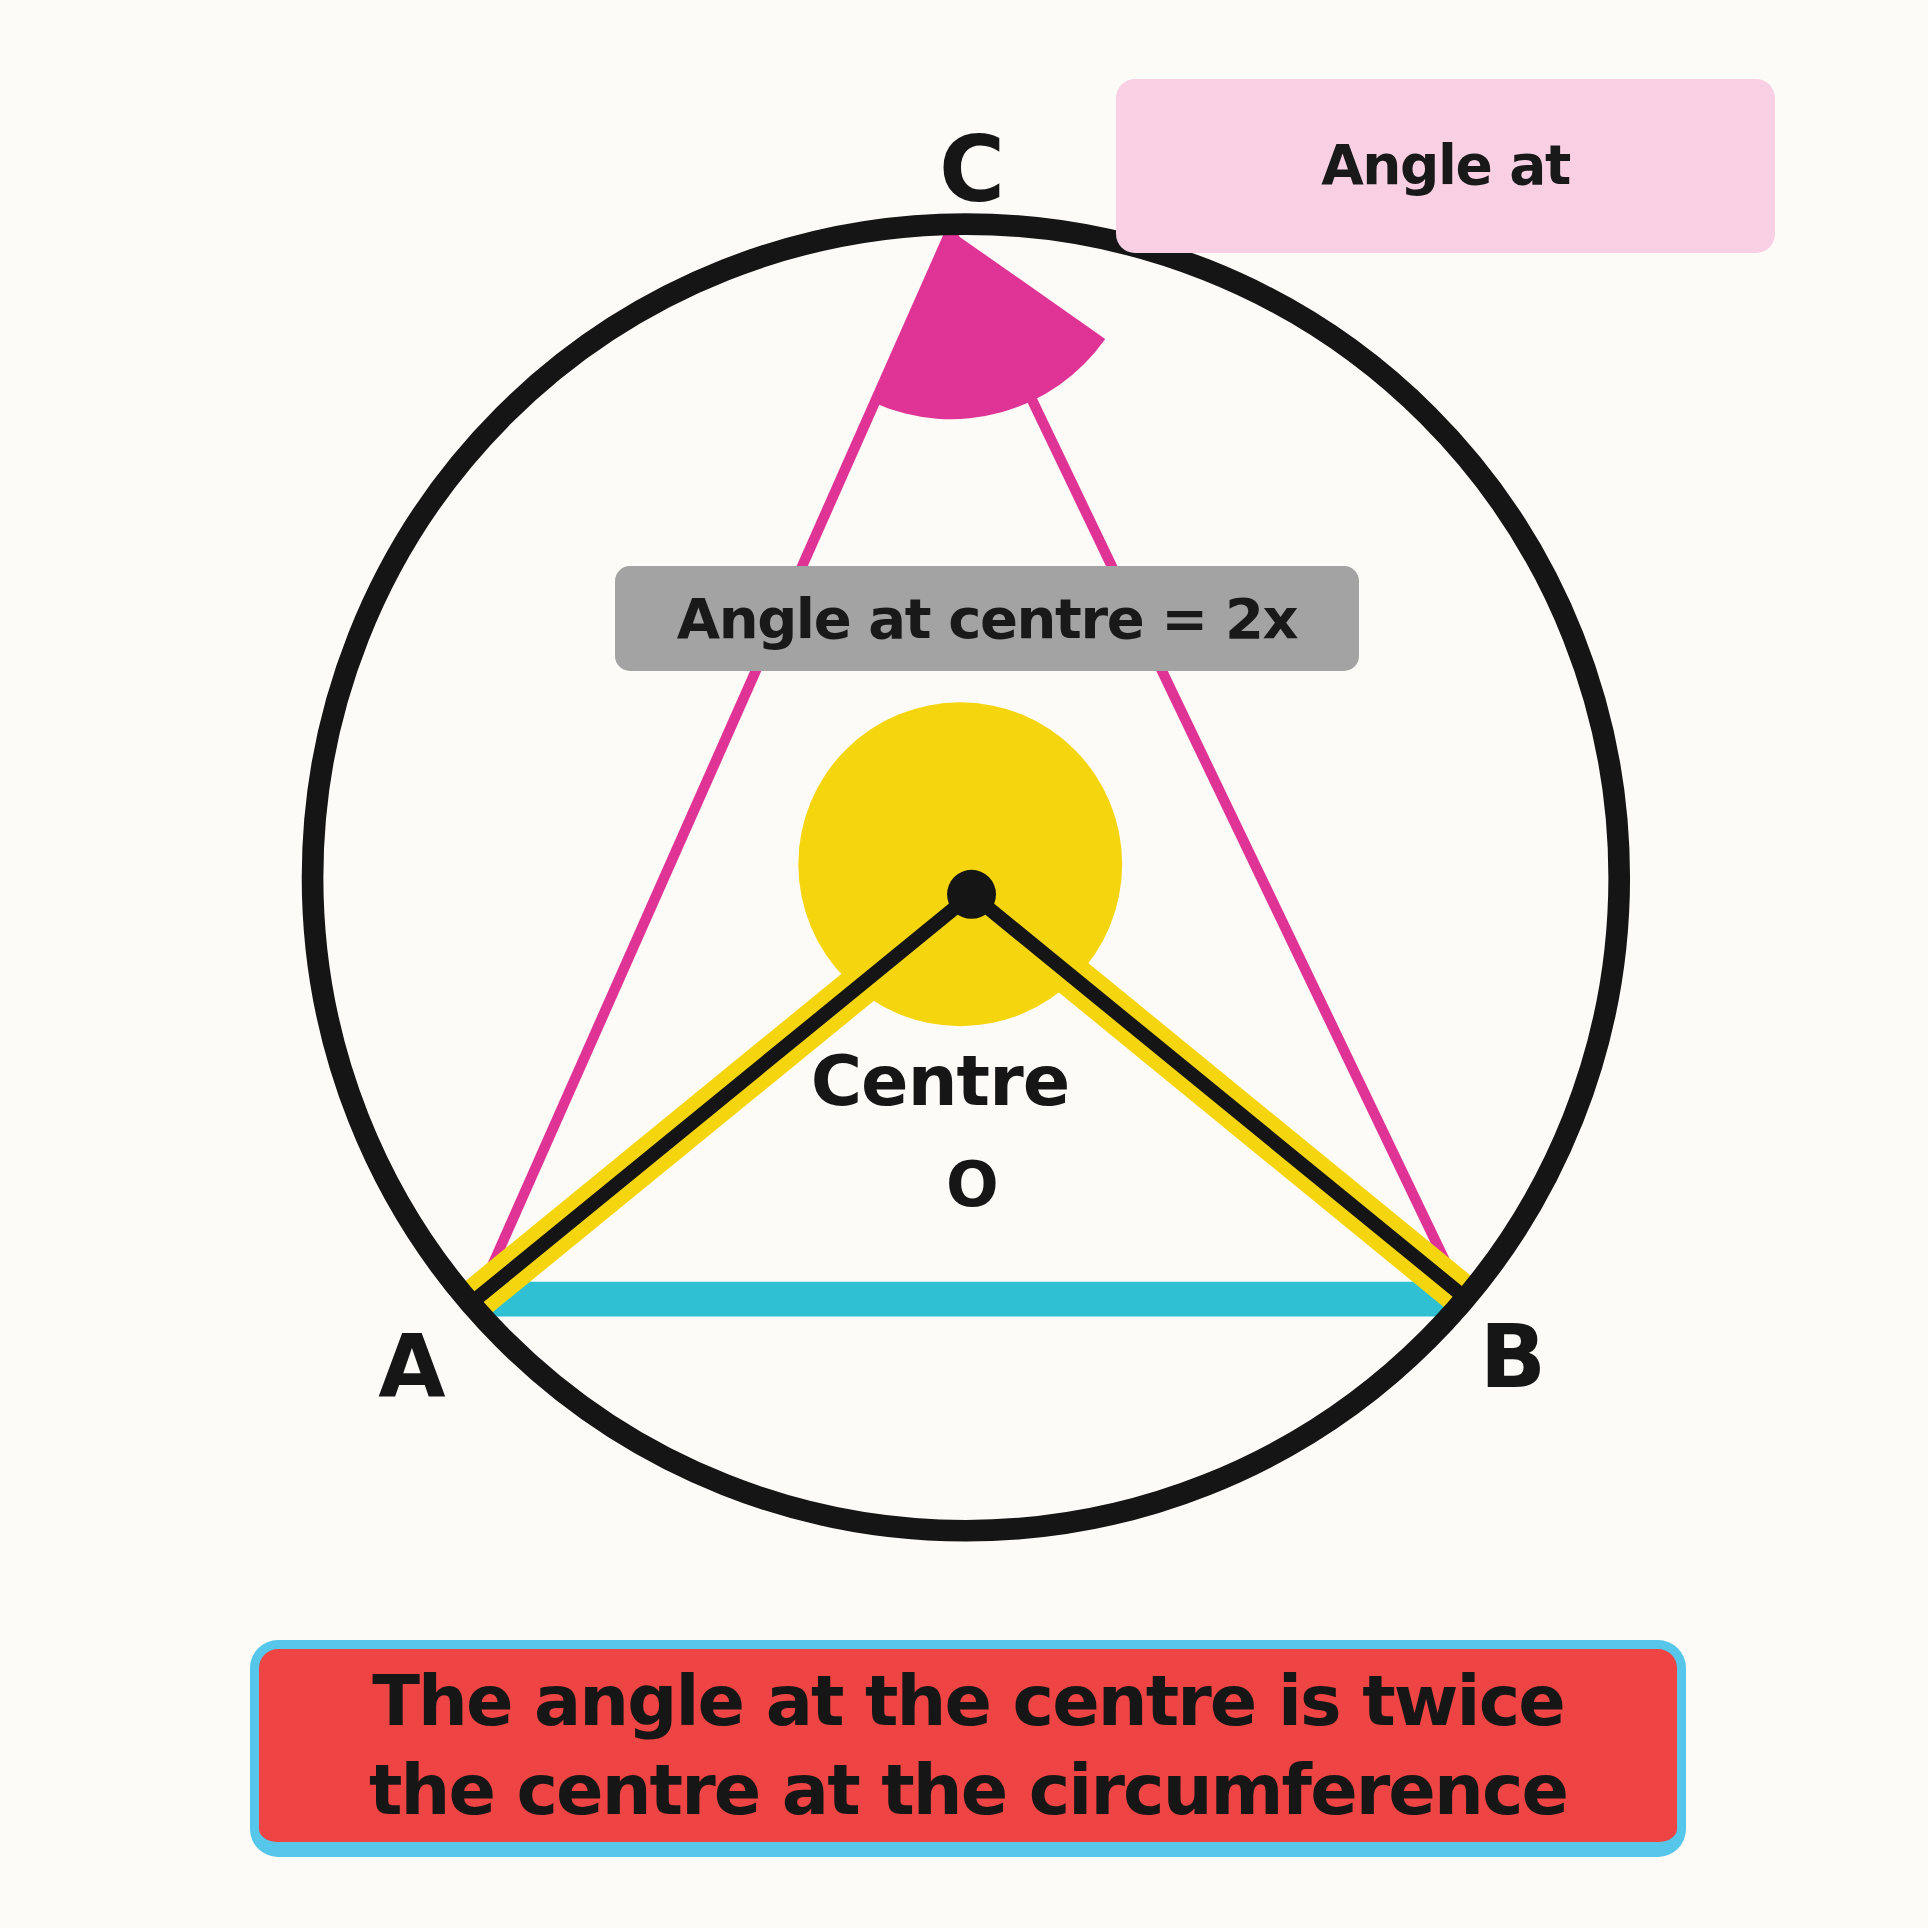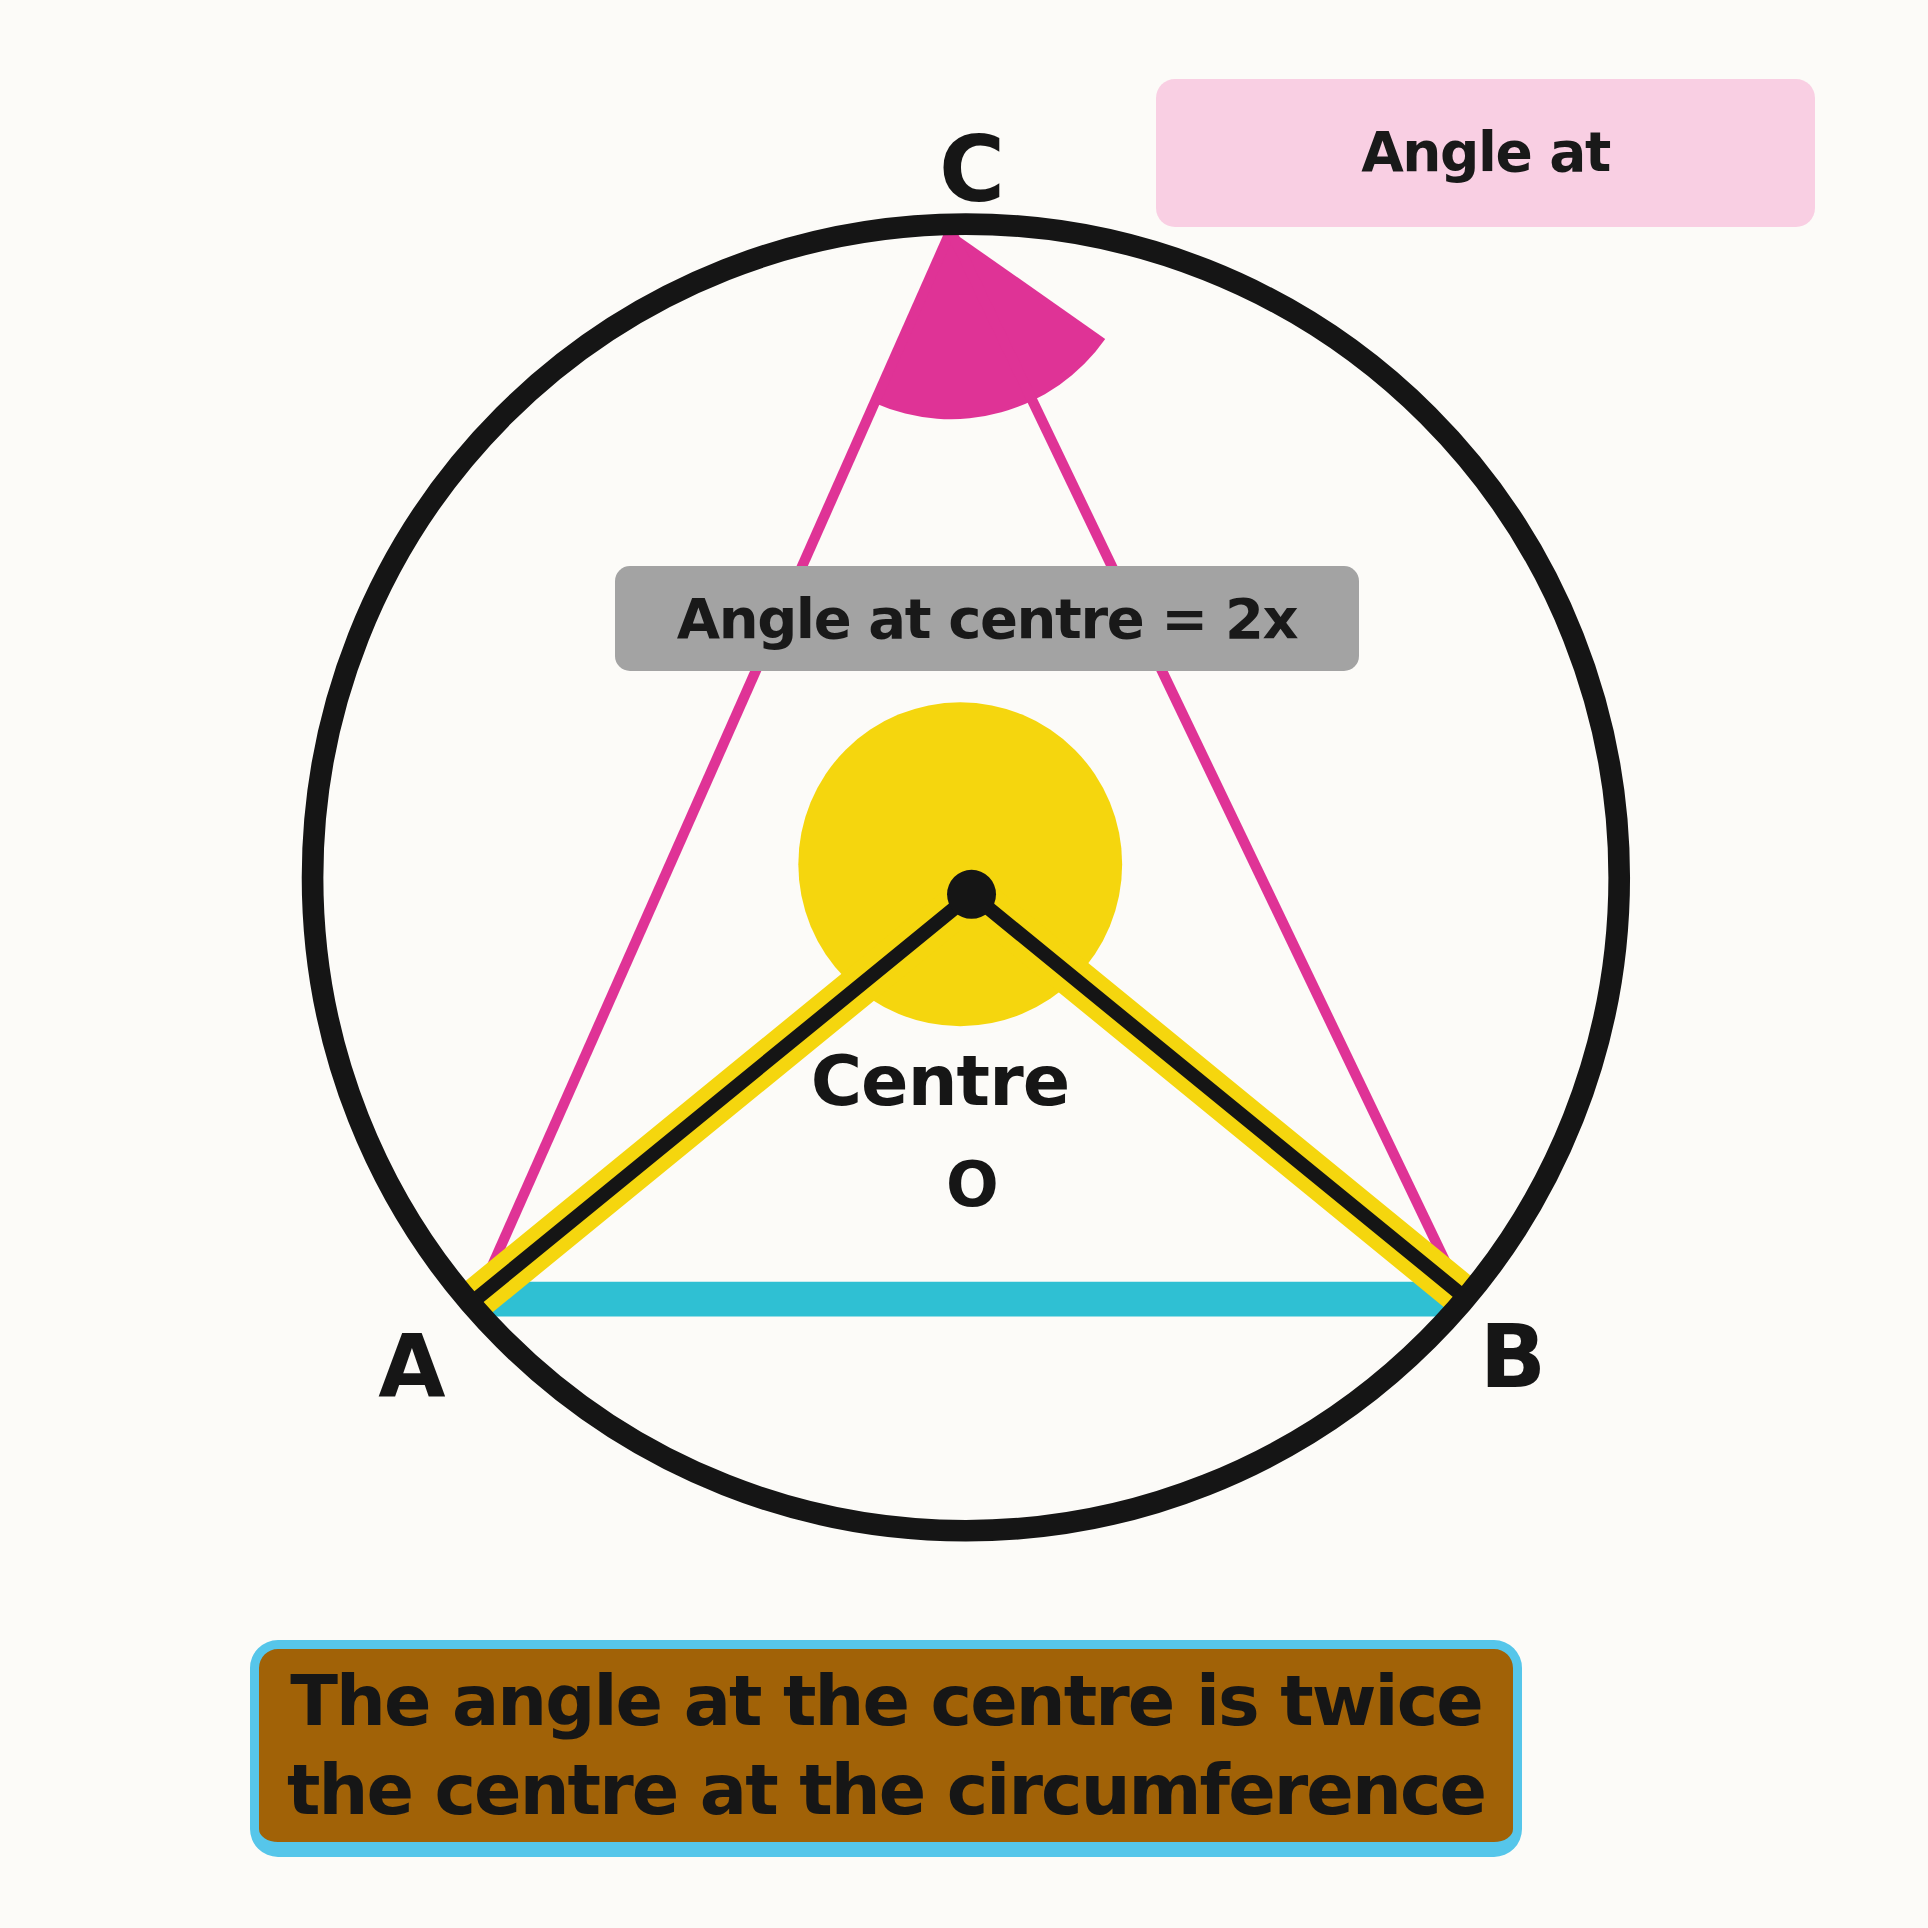--- a/index.html
+++ b/index.html
@@ -39,38 +39,38 @@
     display: flex;
     flex-direction: column;
     align-items: center;
     justify-content: center;
     text-align: center;
     font-weight: 700;
     color: #191919;
     letter-spacing: -1.4px;
   }
   .callout-circumference {
-    left: 1156px; top: 79px;
-    width: 659px; height: 148px;
+    left: 1116px; top: 79px;
+    width: 659px; height: 174px;
     border-radius: 19px;
     font-size: 55px;
     line-height: 1.22;
   }
   .callout-centre {
     left: 615px; top: 566px;
     width: 744px; height: 105px;
     border-radius: 15px;
     font-size: 56px;
   }
   .caption-box {
     position: absolute;
     left: 250px; top: 1640px;
-    width: 1272px; height: 217px;
+    width: 1436px; height: 217px;
     box-sizing: border-box;
-    background: #a16207;
+    background: #ef4444;
     border-style: solid;
     border-width: 9.4px 9.4px 15px 9.4px;
     border-radius: 28px;
     display: flex;
     flex-direction: column;
     align-items: center;
     justify-content: center;
     text-align: center;
     font-weight: 700;
     font-size: 70px;

